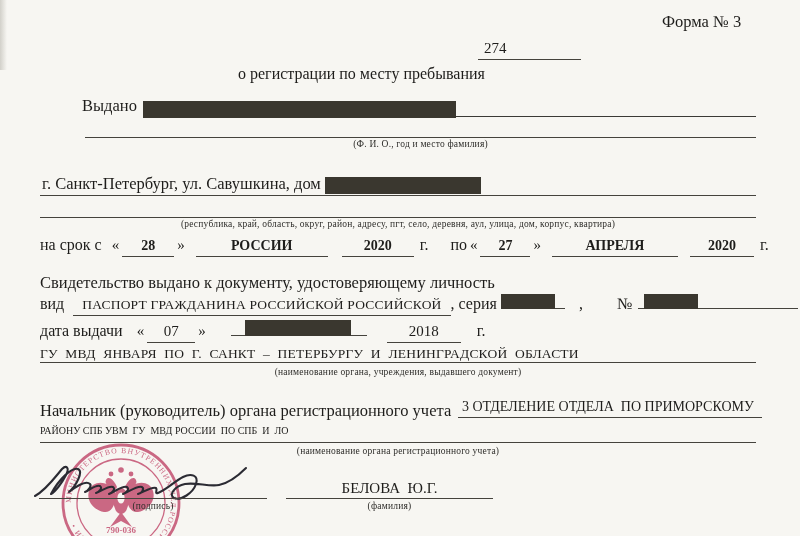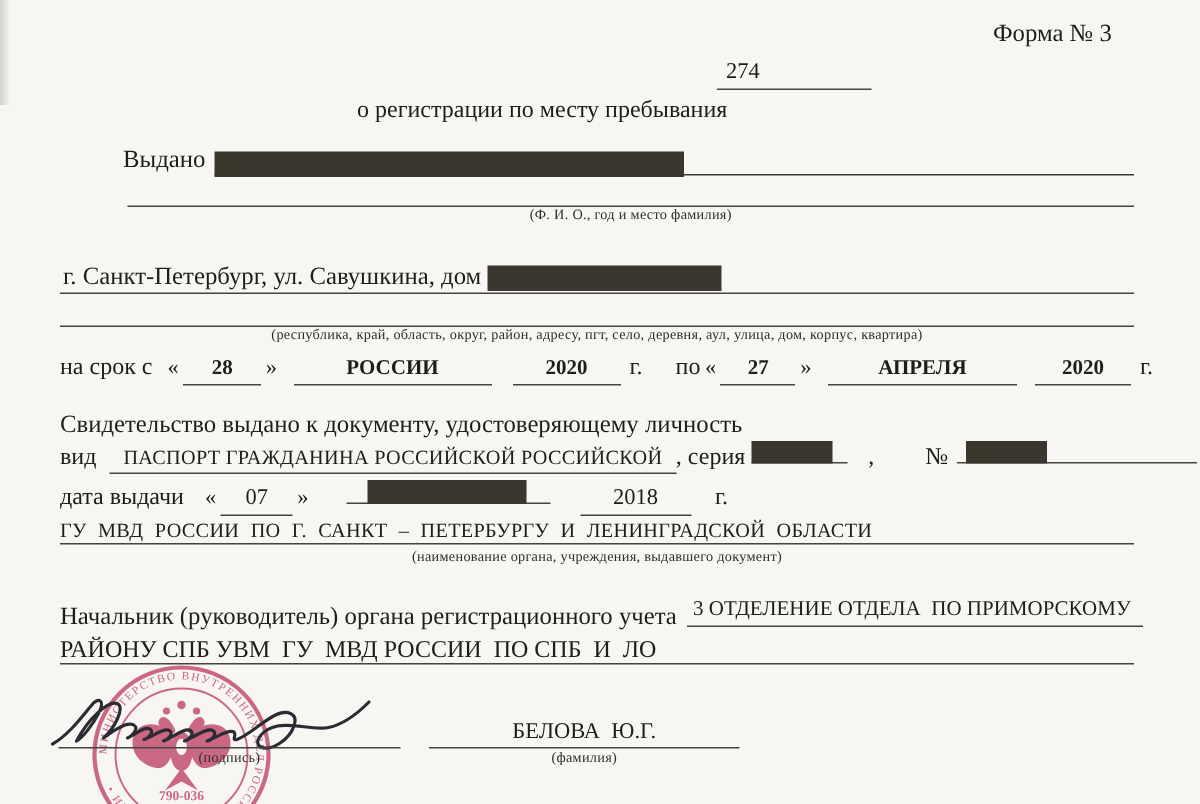--- a/index.html
+++ b/index.html
@@ -86,26 +86,27 @@
   <div class="abs row" style="left:40px;top:320px;font-size:16px;">
     <span>дата выдачи</span>
     <span class="q" style="margin-left:14px;">«</span>
     <span class="vb reg" style="width:48px;">07</span>
     <span class="q">»</span>
     <span class="u" style="margin-left:22px;width:136px;display:inline-flex;align-items:flex-end;"><span class="bar" style="width:106px;height:16px;margin-bottom:-1px;margin-left:14px;"></span></span>
     <span class="vb reg" style="width:74px;margin-left:20px;">2018</span>
     <span style="margin-left:16px;">г.</span>
   </div>
 
-  <div class="abs u caps ws" style="left:40px;top:346px;width:716px;height:16px;">ГУ МВД РОССИИ ПО Г. САНКТ – ПЕТЕРБУРГУ И ЛЕНИНГРАДСКОЙ ОБЛАСТИ</div>
+  <div class="abs u caps ws" style="left:40px;top:346px;width:716px;height:16px;">ГУ МВД ЯНВАРЯ ПО Г. САНКТ – ПЕТЕРБУРГУ И ЛЕНИНГРАДСКОЙ ОБЛАСТИ</div>
   <div class="abs cap" style="left:40px;top:367px;width:716px;">(наименование органа, учреждения, выдавшего документ)</div>
 
   <div class="abs t16" style="left:40px;top:401px;">Начальник (руководитель) органа регистрационного учета</div>
   <div class="abs u" style="left:458px;top:399px;width:300px;font-size:14px;white-space:pre;padding:0 0 2px 4px;">3 ОТДЕЛЕНИЕ ОТДЕЛА  ПО ПРИМОРСКОМУ</div>
-  <div class="abs u" style="left:40px;top:425px;width:716px;font-size:16px;white-space:pre;padding-bottom:2px;height:15px;font-family:Liberation Serif, serif;">РАЙОНУ СПБ УВМ  ГУ  МВД РОССИИ  ПО СПБ  И  ЛО</div>
+  <div class="abs u" style="left:40px;top:425px;width:716px;font-size:10px;white-space:pre;padding-bottom:2px;height:15px;font-family:Liberation Serif, serif;">РАЙОНУ СПБ УВМ  ГУ  МВД РОССИИ  ПО СПБ  И  ЛО</div>
+  <div class="abs cap" style="left:40px;top:446px;width:716px;">(наименование органа регистрационного учета)</div>
 
   <svg class="abs stamp-ink" style="left:59px;top:441px;" width="124" height="95" viewBox="0 0 124 95">
     <g stroke="#c04568" fill="none">
       <circle cx="62" cy="62" r="58" stroke-width="2.8"></circle>
       <circle cx="62" cy="62" r="44" stroke-width="1.3"></circle>
     </g>
     <defs>
       <path id="ringPath" d="M12,62 A50,50 0 1,1 112,62 A50,50 0 1,1 12,62"></path>
     </defs>
     <text font-size="7.6" letter-spacing="1.1" fill="#c04568" font-family="Liberation Serif, serif">

